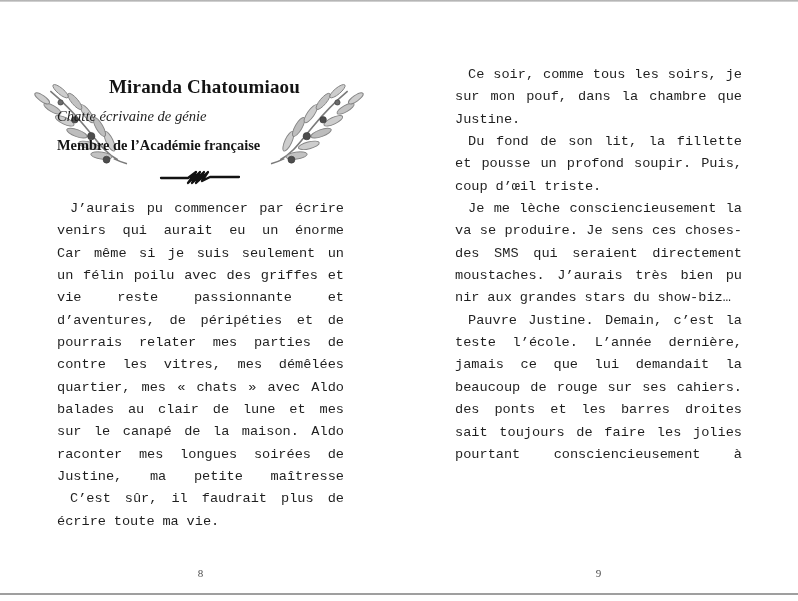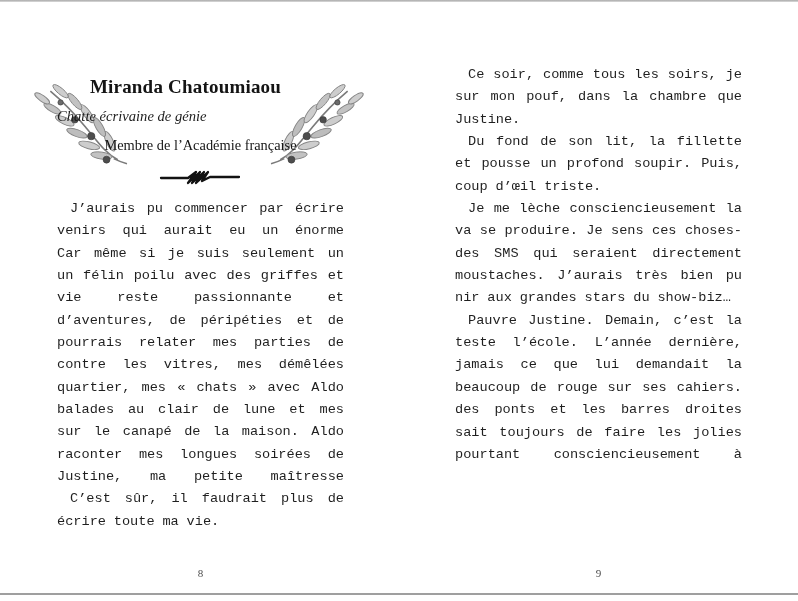--- a/index.html
+++ b/index.html
@@ -5,26 +5,26 @@
   html,body{margin:0;padding:0;background:#ffffff;}
   .screen{
     position:relative;width:798px;height:601px;background:#ffffff;
     overflow:hidden;font-family:"Liberation Serif","DejaVu Serif",serif;color:#1f1f1f;
   }
   .edge-top{position:absolute;top:0;left:0;width:798px;height:2px;
     background:linear-gradient(#a9a9a9,#dcdcdc);}
   .edge-bottom{position:absolute;top:593px;left:0;width:798px;height:2px;background:#9f9f9f;}
 
   
-  .book-title{position:absolute;left:42px;top:76px;width:287px;text-align:center;
+  .book-title{position:absolute;left:61px;top:76px;width:287px;text-align:center;
     font-size:19px;font-weight:700;letter-spacing:.2px;color:#141414;}
   .book-subtitle{position:absolute;left:57px;top:108px;width:287px;
     font-size:14.6px;font-style:italic;color:#1c1c1c;}
-  .book-membership{position:absolute;left:57px;top:137px;width:287px;text-align:center;
-    font-size:14.4px;font-weight:400;color:#161616;}
+  .book-membership{position:absolute;left:57px;top:137px;width:287px;text-align:left;
+    font-size:14.4px;font-weight:700;color:#161616;}
   .branch{position:absolute;top:82px;width:94px;height:94px;}
   .branch-left{left:34px;transform:scaleX(-1);}
   .branch-right{left:270px;}
   .divider{position:absolute;left:158px;top:168px;width:84px;height:18px;}
 
   
   .body-text{position:absolute;width:287px;font-size:13.6px;font-family:Liberation Mono, monospace;}
   .body-left{left:57px;top:198px;}
   .body-right{left:455px;top:64px;}
   .bl{height:22.35px;line-height:22.35px;overflow:hidden;white-space:normal;

